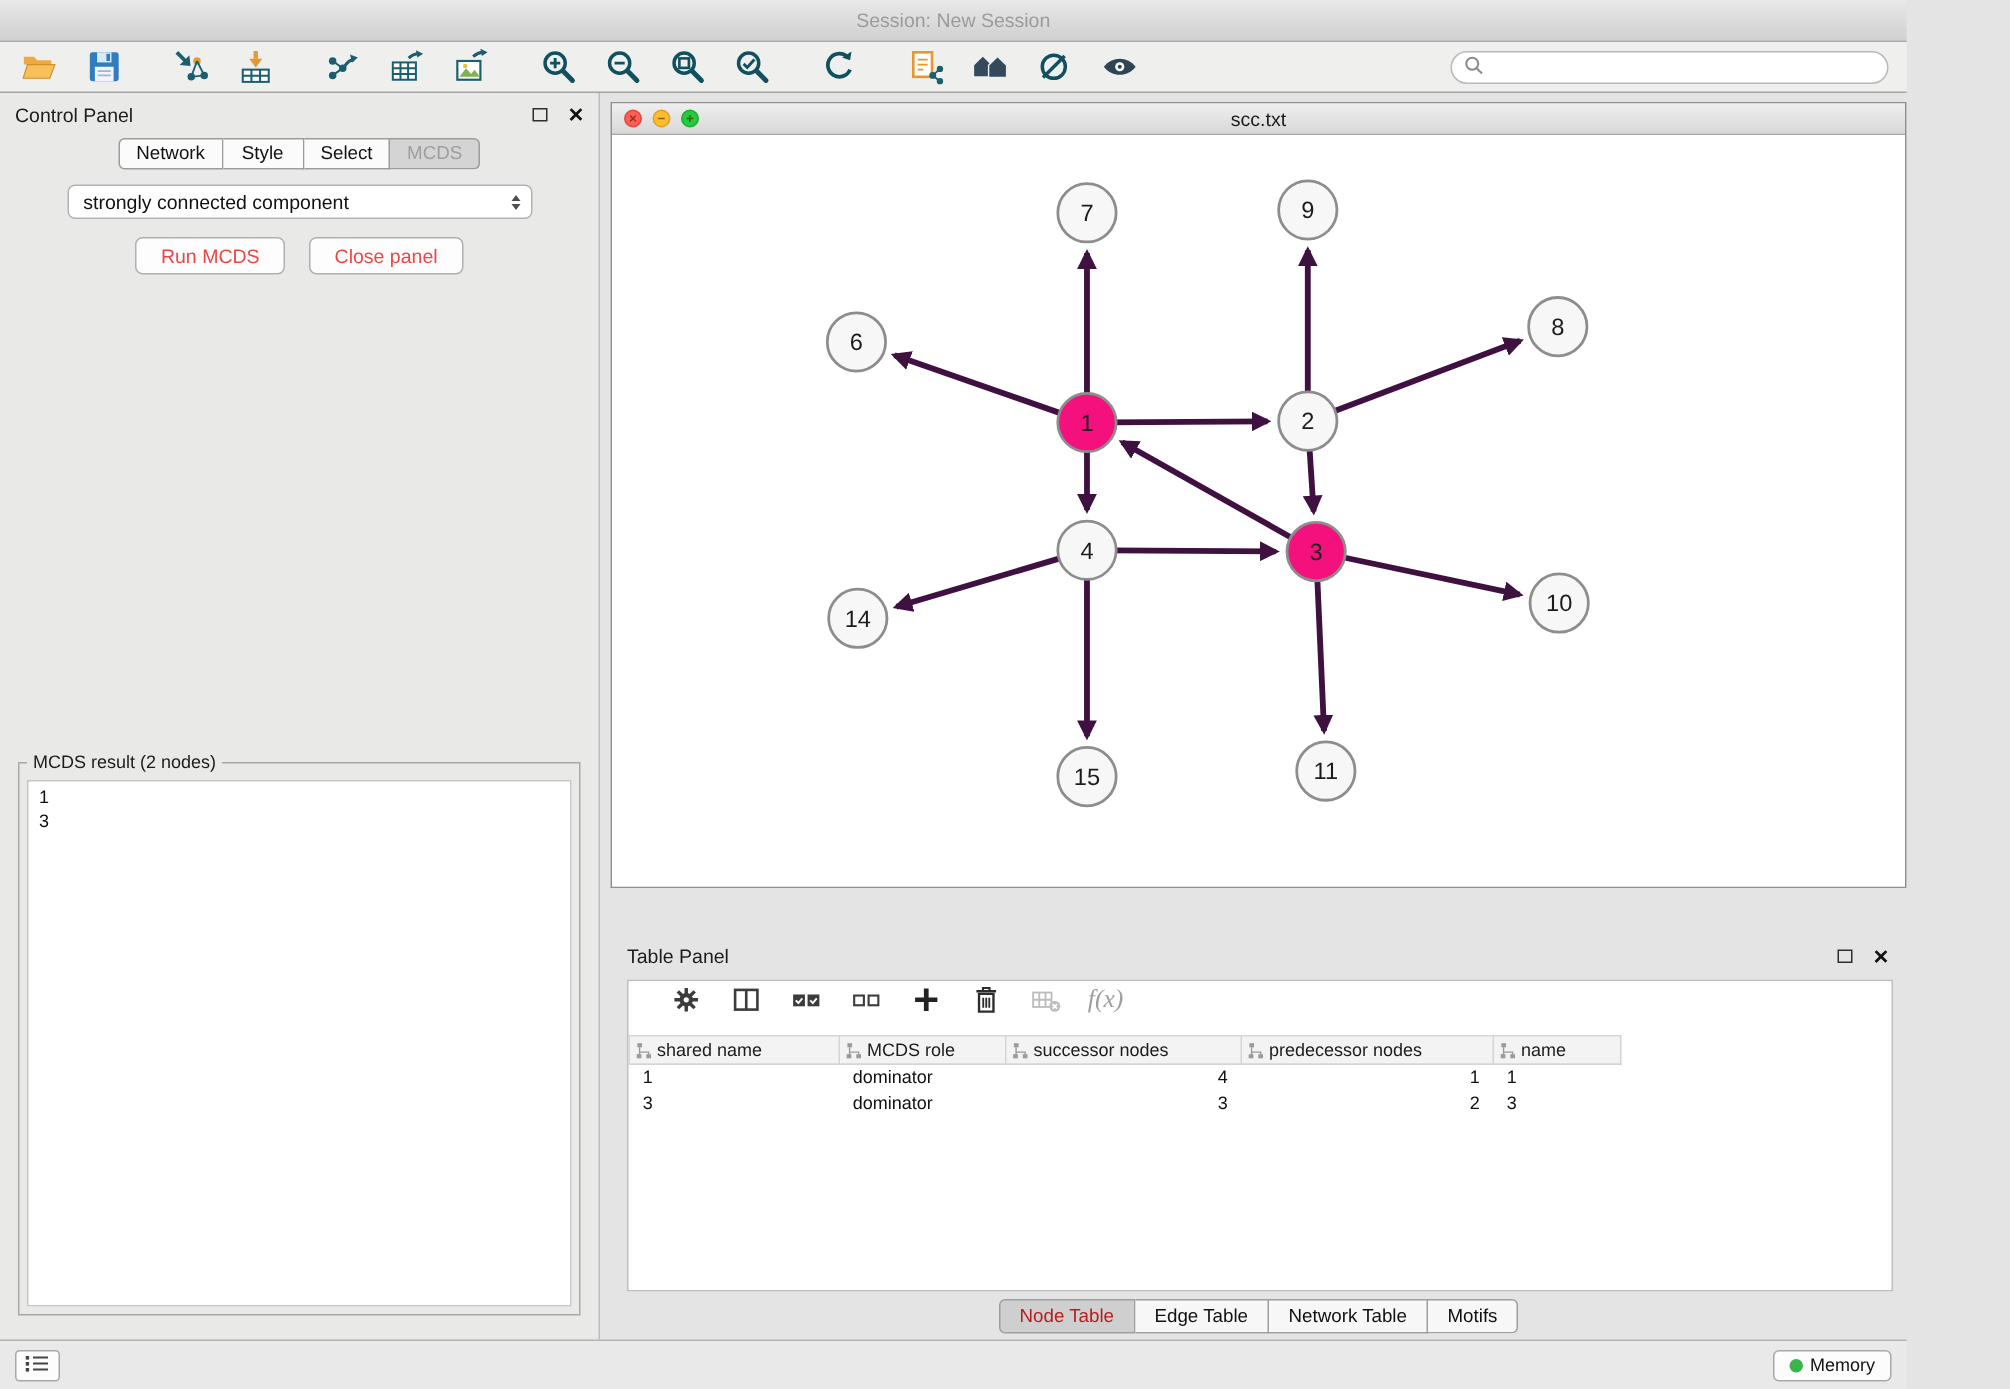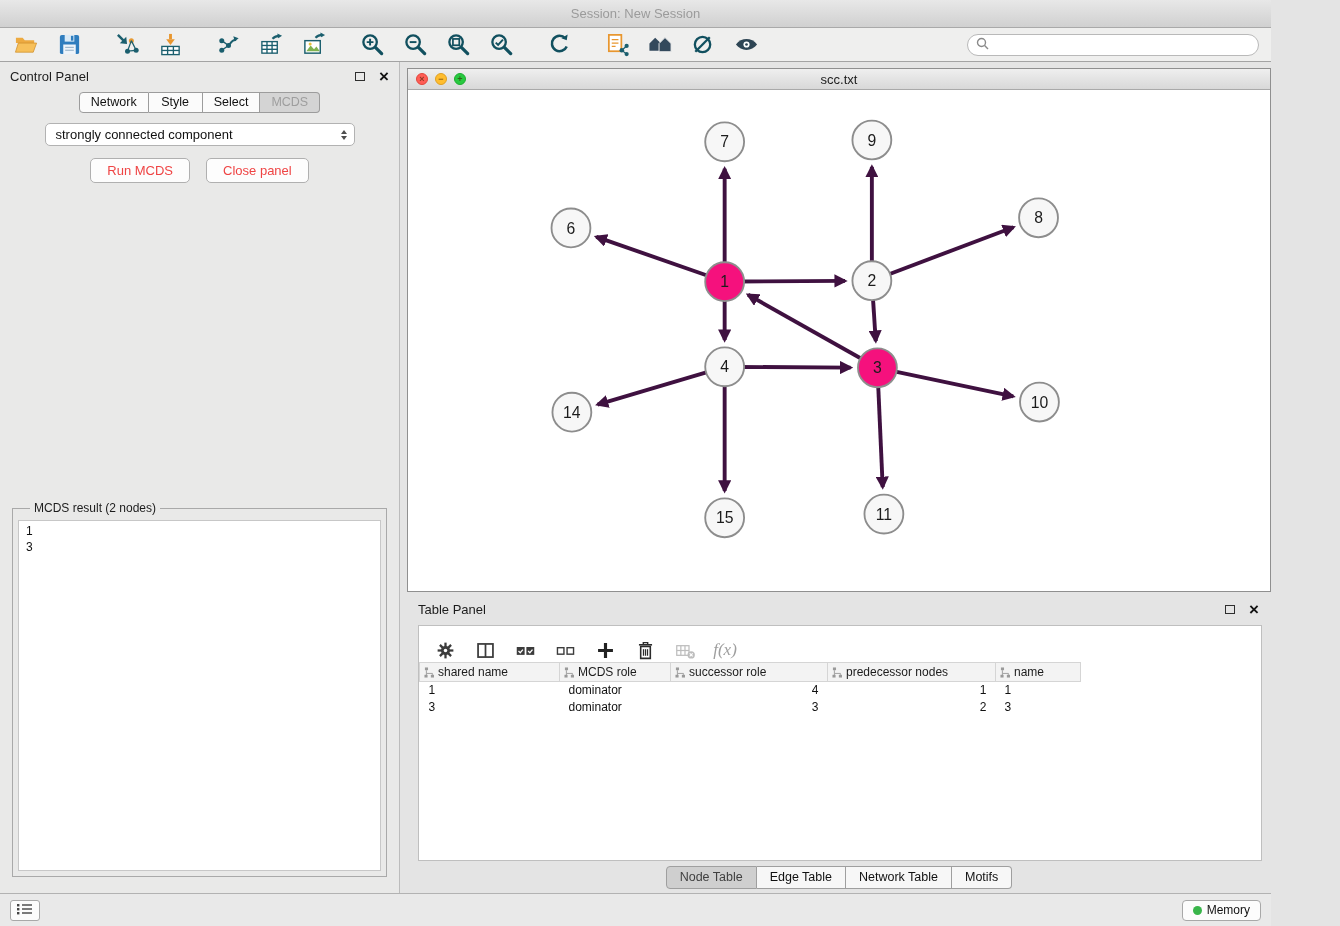--- a/index.html
+++ b/index.html
@@ -41,59 +41,59 @@
   .cp-body { flex: 1; display: flex; flex-direction: column; padding: 0 0 0; min-height: 0; }
   .opt-label { text-align: center; margin-top: 24px; font-size: 13px; }
   .dropdown { width: 310px; height: 23px; margin: 10px auto 12px; background: #fff; border: 1px solid #b2b2b2; border-radius: 5px; display: flex; align-items: center; padding: 0 7px 0 10px; font-size: 13px; }
   .stepper { margin-left: auto; display: flex; flex-direction: column; align-items: center; }
   .stepper i { display: block; width: 0; height: 0; border-left: 3.5px solid transparent; border-right: 3.5px solid transparent; }
   .stepper .up { border-bottom: 4.5px solid #4e4e4e; margin-bottom: 2px; }
   .stepper .down { border-top: 4.5px solid #4e4e4e; }
   .btn-row { display: flex; justify-content: center; gap: 16px; }
   .push-btn { background: #fdfdfd; border: 1px solid #b0b0b0; border-radius: 5px; padding: 4px 16px; font-size: 13px; color: #ef4444; }
   .result-fieldset { margin: auto 12px 16px; border: 1px solid #a9a9a9; padding: 5px; height: 376px; overflow: hidden; }
-  .result-fieldset legend { font-size: 12px; color: #1c1c1c; padding: 0 4px; margin-left: 12px; }
+  .result-fieldset legend { font-size: 12px; color: #1c1c1c; padding: 0 4px; margin-left: 0; }
   .result-list { background: #fff; border: 1px solid #c7c7c7; width: 100%; height: 100%; font-size: 12px; line-height: 1.35; padding: 2px 7px; white-space: pre; }
 
   
   .right { flex: 1; display: flex; flex-direction: column; padding: 6px 0 0 7px; min-width: 0; }
 
   
   .network-window { flex: 0 0 524px; height: 524px; border: 1px solid #8f8f8f; background: #fff; display: flex; flex-direction: column; }
   .net-titlebar { flex: 0 0 21px; background: linear-gradient(#efefef, #d8d8d8); border-bottom: 1px solid #a9a9a9; display: flex; align-items: center; position: relative; }
   .traffic { display: flex; gap: 7px; margin-left: 8px; z-index: 2; }
   .light { width: 12px; height: 12px; border-radius: 50%; font-size: 9px; line-height: 11px; text-align: center; color: rgba(60,30,0,.6); font-weight: bold; }
   .light.red { background: #ff5d55; border: 1px solid #e2463d; }
   .light.yellow { background: #ffbd2e; border: 1px solid #dfa023; }
   .light.green { background: #28c93f; border: 1px solid #1dad30; }
   .net-title { position: absolute; left: 0; right: 0; text-align: center; font-size: 13px; color: #1c1c1c; }
   .net-body { flex: 1; background: #fff; min-height: 0; }
   #graph-svg { width: 100%; height: 100%; display: block; }
 
   
   .h-gap { flex: 0 0 5px; }
-  .table-panel { flex: 1; display: flex; flex-direction: column; min-height: 0; }
+  .table-panel { flex: 1; display: flex; flex-direction: column; min-height: 0; margin-top: 28px; }
   .table-panel .panel-header { height: 24px; padding: 0 12px 0 11px; }
   .tp-content { flex: 1; margin: 4px 9px 0 11px; background: #fff; border: 1px solid #bfbfbf; display: flex; flex-direction: column; min-height: 0; }
-  .tp-toolbar { flex: 0 0 36px; display: flex; align-items: flex-end; gap: 16px; padding: 0 14px; }
+  .tp-toolbar { flex: 0 0 36px; display: flex; align-items: flex-start; gap: 16px; padding: 0 26px; }
   .tt-btn { width: 24px; height: 24px; display: flex; align-items: center; justify-content: center; }
   .tt-ic svg { width: 21px; height: 21px; display: block; }
   .fx-label { font-family: "Liberation Serif", serif; font-style: italic; font-size: 17px; color: #9e9e9e; }
   .tp-table { flex: 1; overflow: hidden; }
   .tp-table table { border-collapse: collapse; font-size: 12px; table-layout: fixed; }
   .tp-table th { font-weight: normal; background: #f3f3f3; border: 1px solid #d5d5d5; height: 19px; padding: 0 4px; }
   .th-wrap { display: flex; align-items: center; }
   .th-ic { display: flex; margin-right: 3px; }
   .th-lb { flex: 1; text-align: left; font-size: 12px; color: #1c1c1c; }
   .tp-table td { height: 17px; padding: 0 9px; color: #111; }
   .tp-tabs { flex: 0 0 32px; display: flex; align-items: center; justify-content: center; }
   .bt-tab { padding: 3px 13px 4px; font-size: 12.5px; background: #f7f7f7; border: 1px solid #9f9f9f; border-left: none; color: #111; }
   .bt-tab:first-child { border-left: 1px solid #9f9f9f; border-radius: 4px 0 0 4px; }
   .bt-tab:last-child { border-radius: 0 4px 4px 0; }
-  .bt-tab.active { background: #cfcfcf; color: #404040; }
+  .bt-tab.active { background: #cfcfcf; color: #b91c1c; }
 
   
   .statusbar { flex: 0 0 33px; background: #e9e9e9; border-top: 1px solid #b2b2b2; display: flex; align-items: center; padding: 0 10px; }
   .list-btn { width: 30px; height: 21px; background: #fcfcfc; border: 1px solid #a8a8a8; border-radius: 3px; display: flex; align-items: center; justify-content: center; }
   .memory-btn { margin-left: auto; height: 21px; background: #fcfcfc; border: 1px solid #a8a8a8; border-radius: 4px; display: flex; align-items: center; gap: 5px; padding: 0 10px; font-size: 12px; color: #111; }
   .mem-dot { width: 9px; height: 9px; border-radius: 50%; background: #39b54a; }
 </style>
 </head>
 <body>
 
@@ -535,21 +535,21 @@
                     <th style="width: 157px;">
                       <span class="th-wrap">
                         <span class="th-ic">
                           <svg viewBox="0 0 12 12" width="11" height="11">
                             <rect x="1" y="0.5" width="3.4" height="3" fill="#9a9a9a"></rect>
                             <rect x="0.5" y="8.5" width="3.4" height="3" fill="#9a9a9a"></rect>
                             <rect x="7.5" y="8.5" width="3.4" height="3" fill="#9a9a9a"></rect>
                             <path d="M2.6 3.5v3.5h6.6v1.5M2.6 7v3" stroke="#9a9a9a" fill="none"></path>
                           </svg>
                         </span>
-                        <span class="th-lb">successor role</span>
+                        <span class="th-lb">successor nodes</span>
                       </span>
                     </th>
                     <th style="width: 168px;">
                       <span class="th-wrap">
                         <span class="th-ic">
                           <svg viewBox="0 0 12 12" width="11" height="11">
                             <rect x="1" y="0.5" width="3.4" height="3" fill="#9a9a9a"></rect>
                             <rect x="0.5" y="8.5" width="3.4" height="3" fill="#9a9a9a"></rect>
                             <rect x="7.5" y="8.5" width="3.4" height="3" fill="#9a9a9a"></rect>
                             <path d="M2.6 3.5v3.5h6.6v1.5M2.6 7v3" stroke="#9a9a9a" fill="none"></path>

